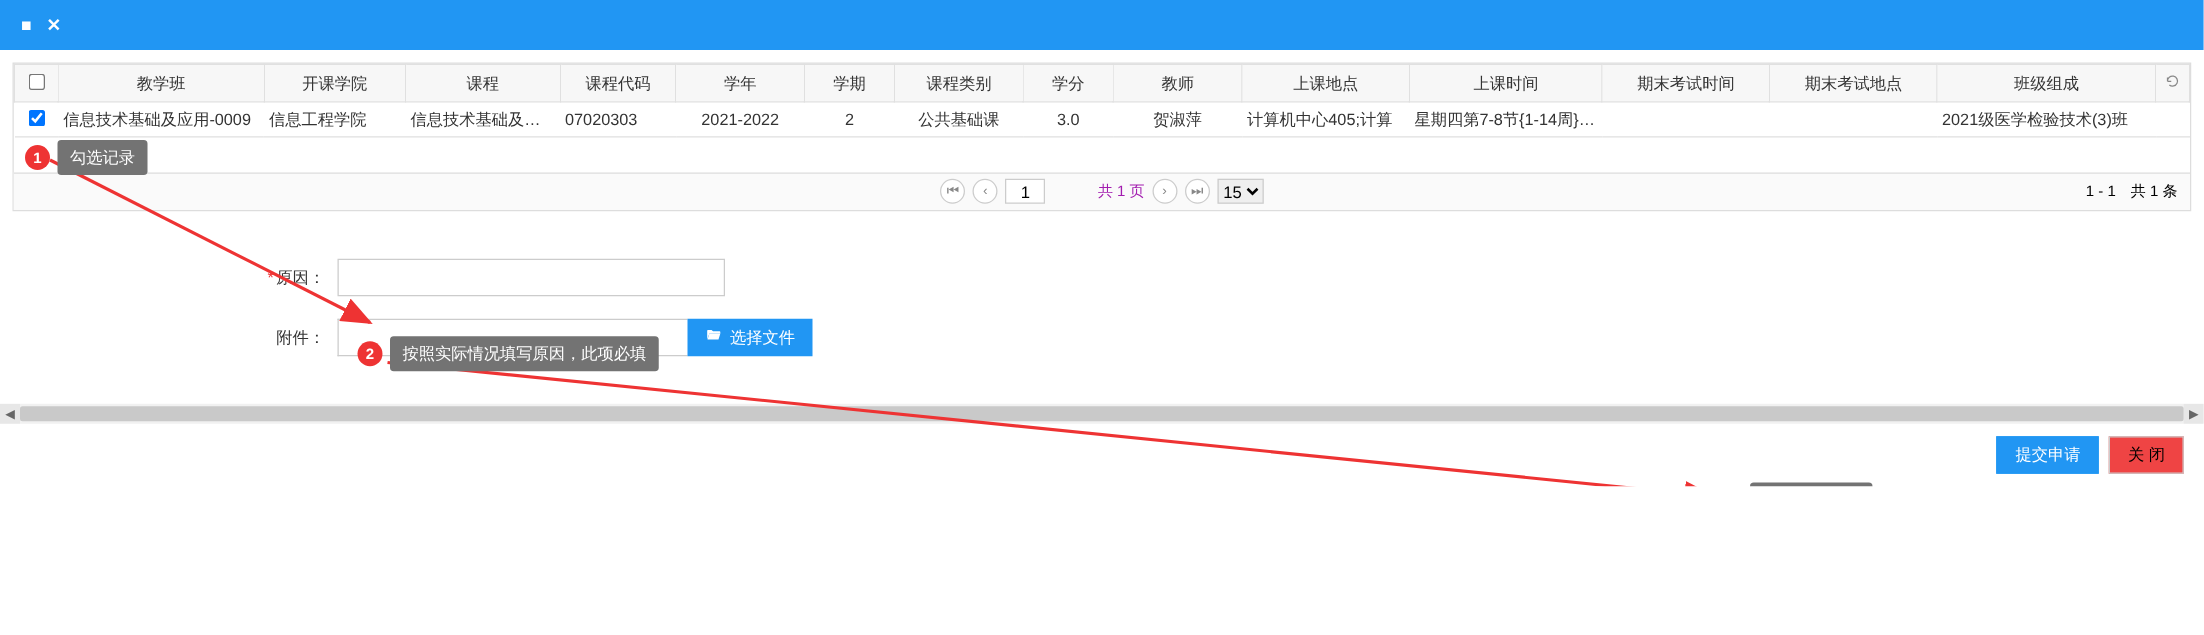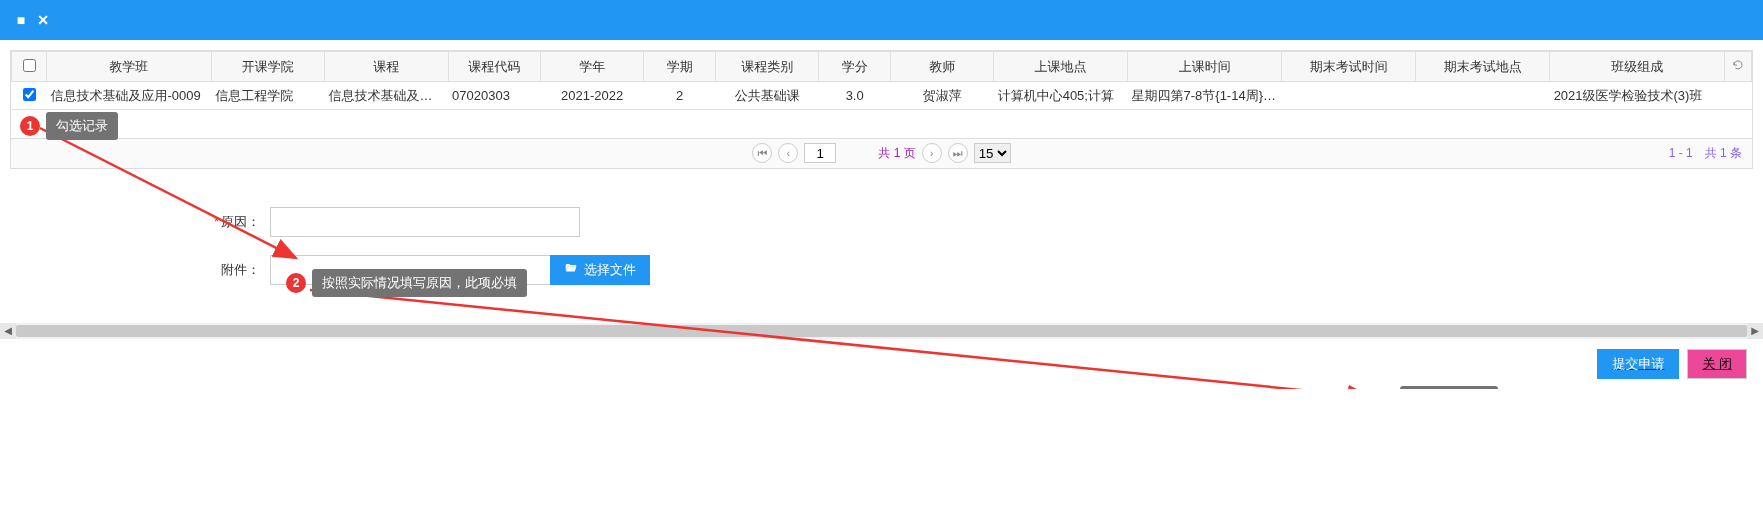--- a/index.html
+++ b/index.html
@@ -83,21 +83,21 @@
     .pager-input {
       width: 32px; height: 20px;
       text-align: center;
       border: 1px solid #ccc;
     }
     .pager-select { height: 20px; border: 1px solid #ccc; }
     .pager-right {
       position: absolute;
       right: 10px;
       font-size: 12px;
-      color: #8b5cf6;
+      color: #000000;
     }
     .pager-text { color:#a21caf;margin-left:36px; }
 
     .form-area {
       padding: 18px 0 10px 140px;
       margin-top: 20px;
     }
     .form-row {
       display: flex;
       align-items: center;
@@ -156,27 +156,26 @@
       font-size:10px; color:#666;
     }
     .hscroll-arrow.left { left:0; }
     .hscroll-arrow.right { right:0; }
 
     .footer {
       padding: 10px 16px;
       display: flex;
       justify-content: flex-end;
       gap: 8px;
-      text-decoration: underline;
     }
     .btn {
       height: 30px;
       padding: 0 14px;
       border: 1px solid #ccc;
-      background: #ec4899;
+      background: #ef4444;
       cursor: pointer;
       font-size: 13px;
     }
     .btn-primary {
       background: #2196f3;
       color: #fff;
       border-color: #2196f3;
     }
 
     .anno-badge {

